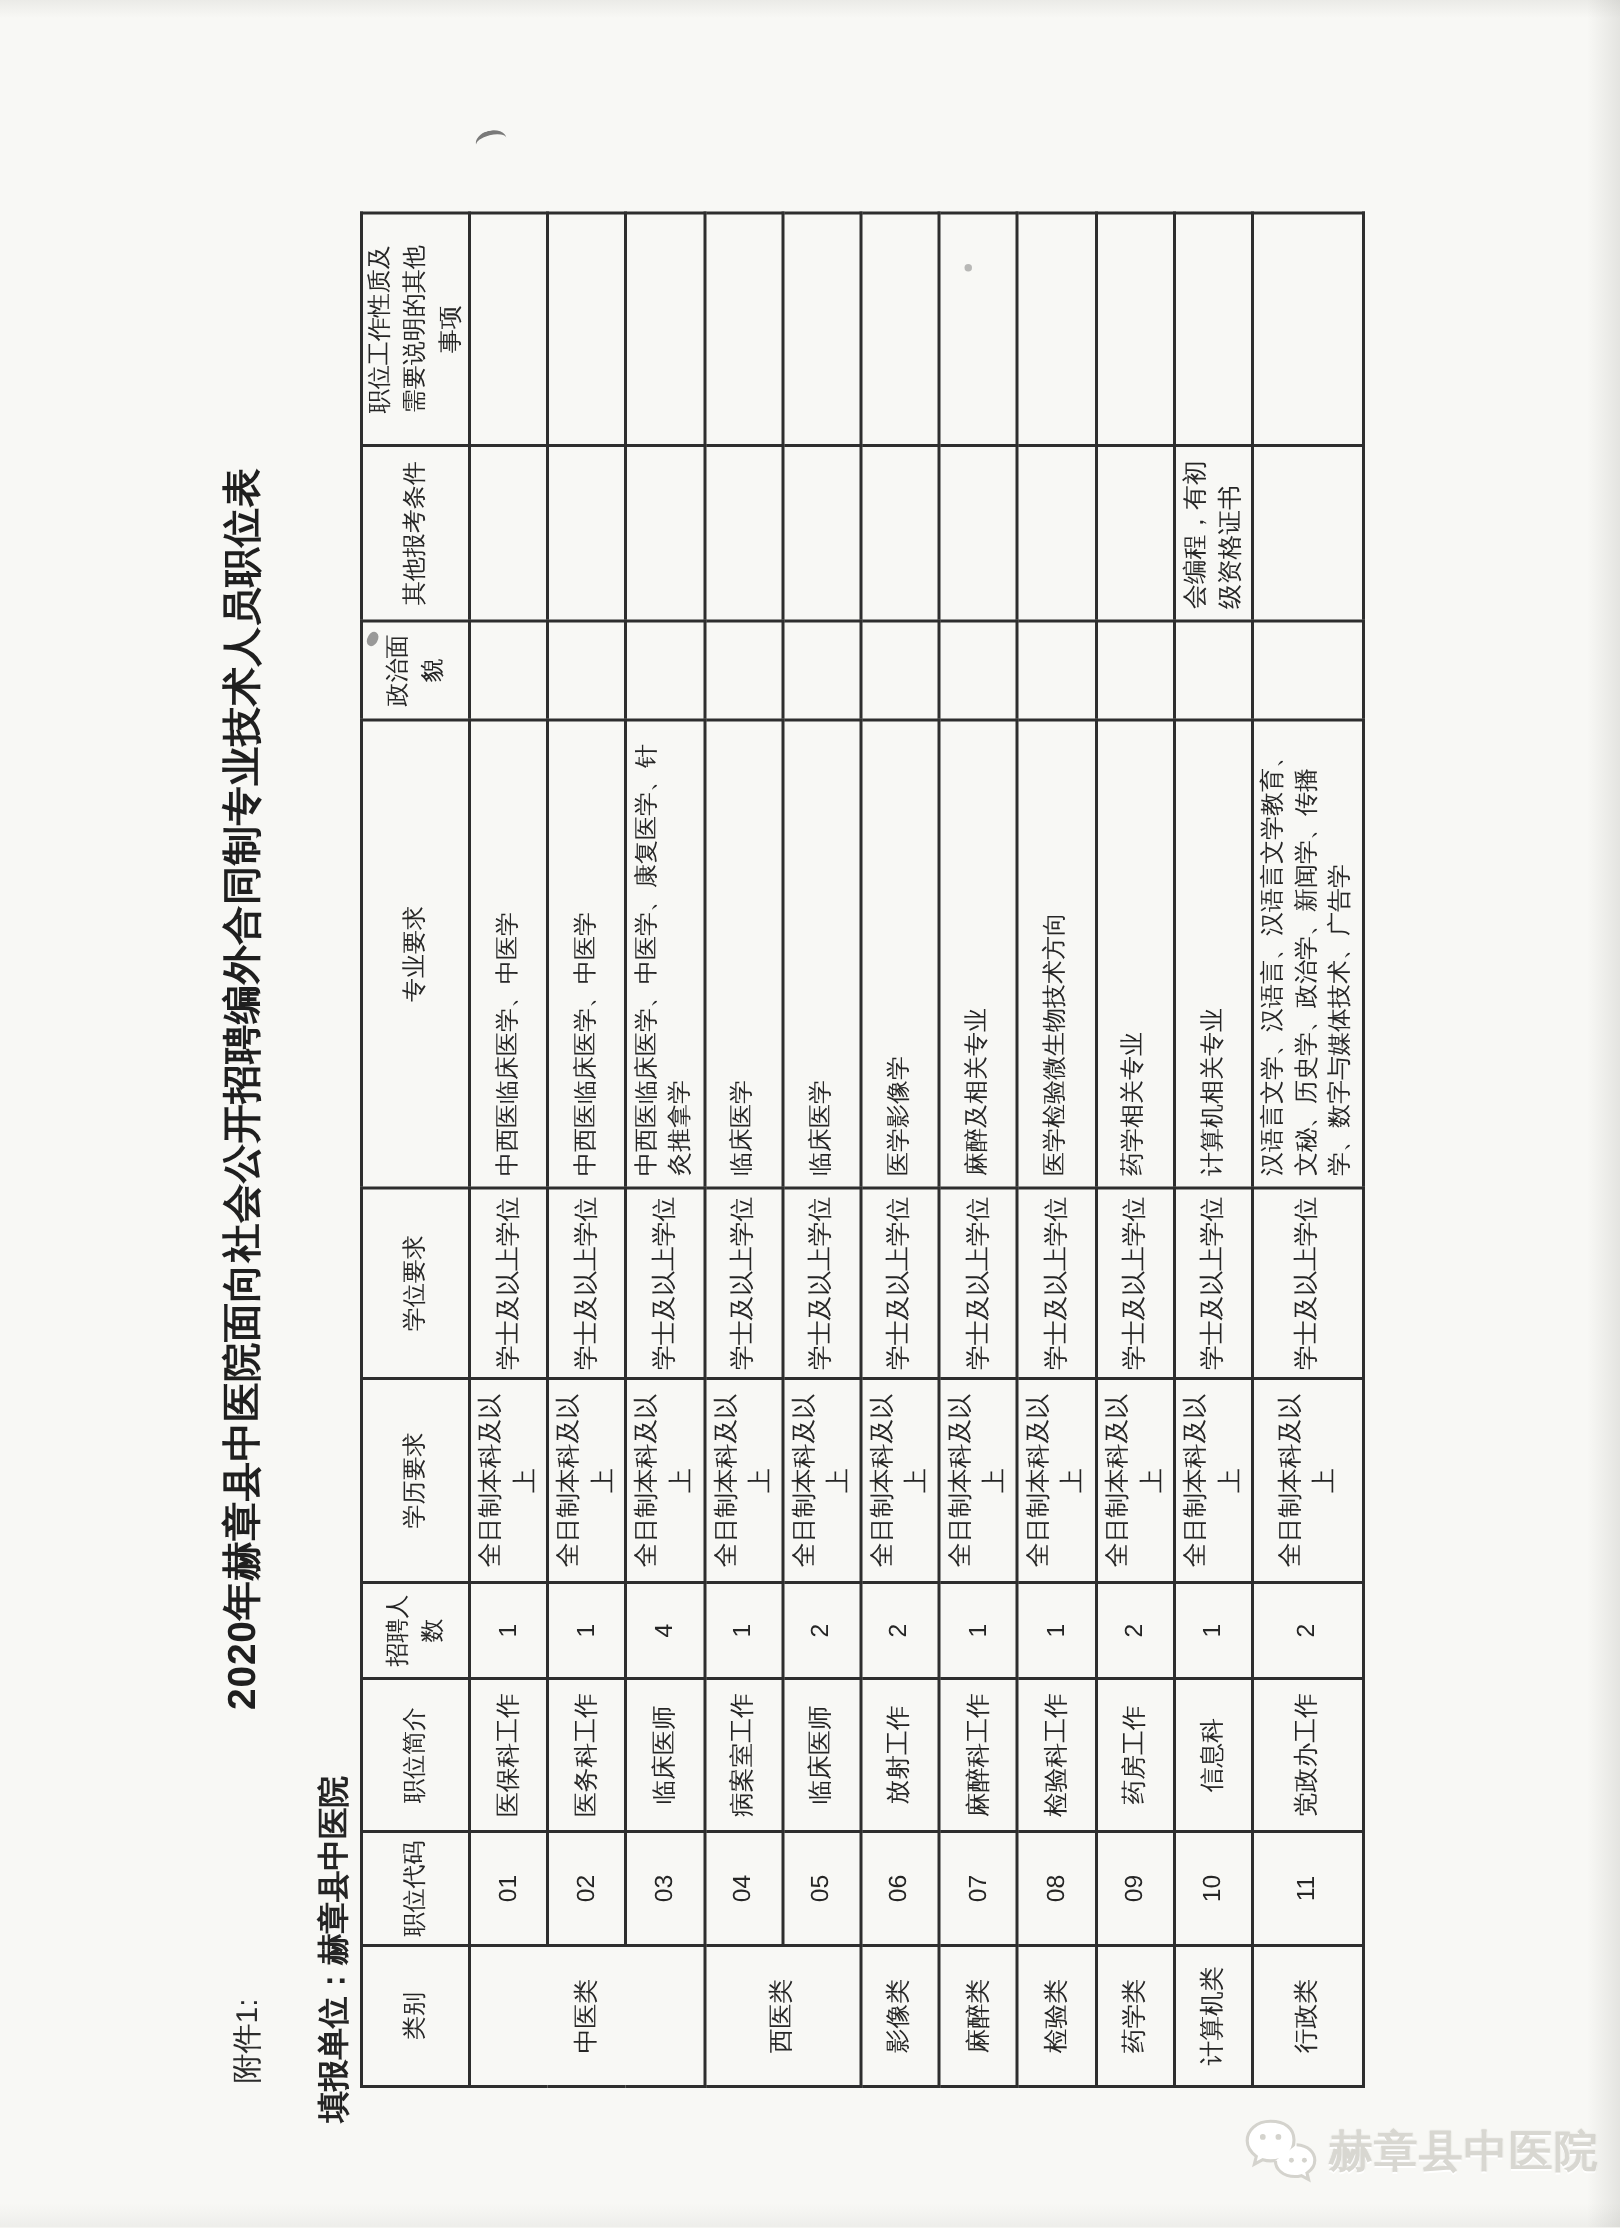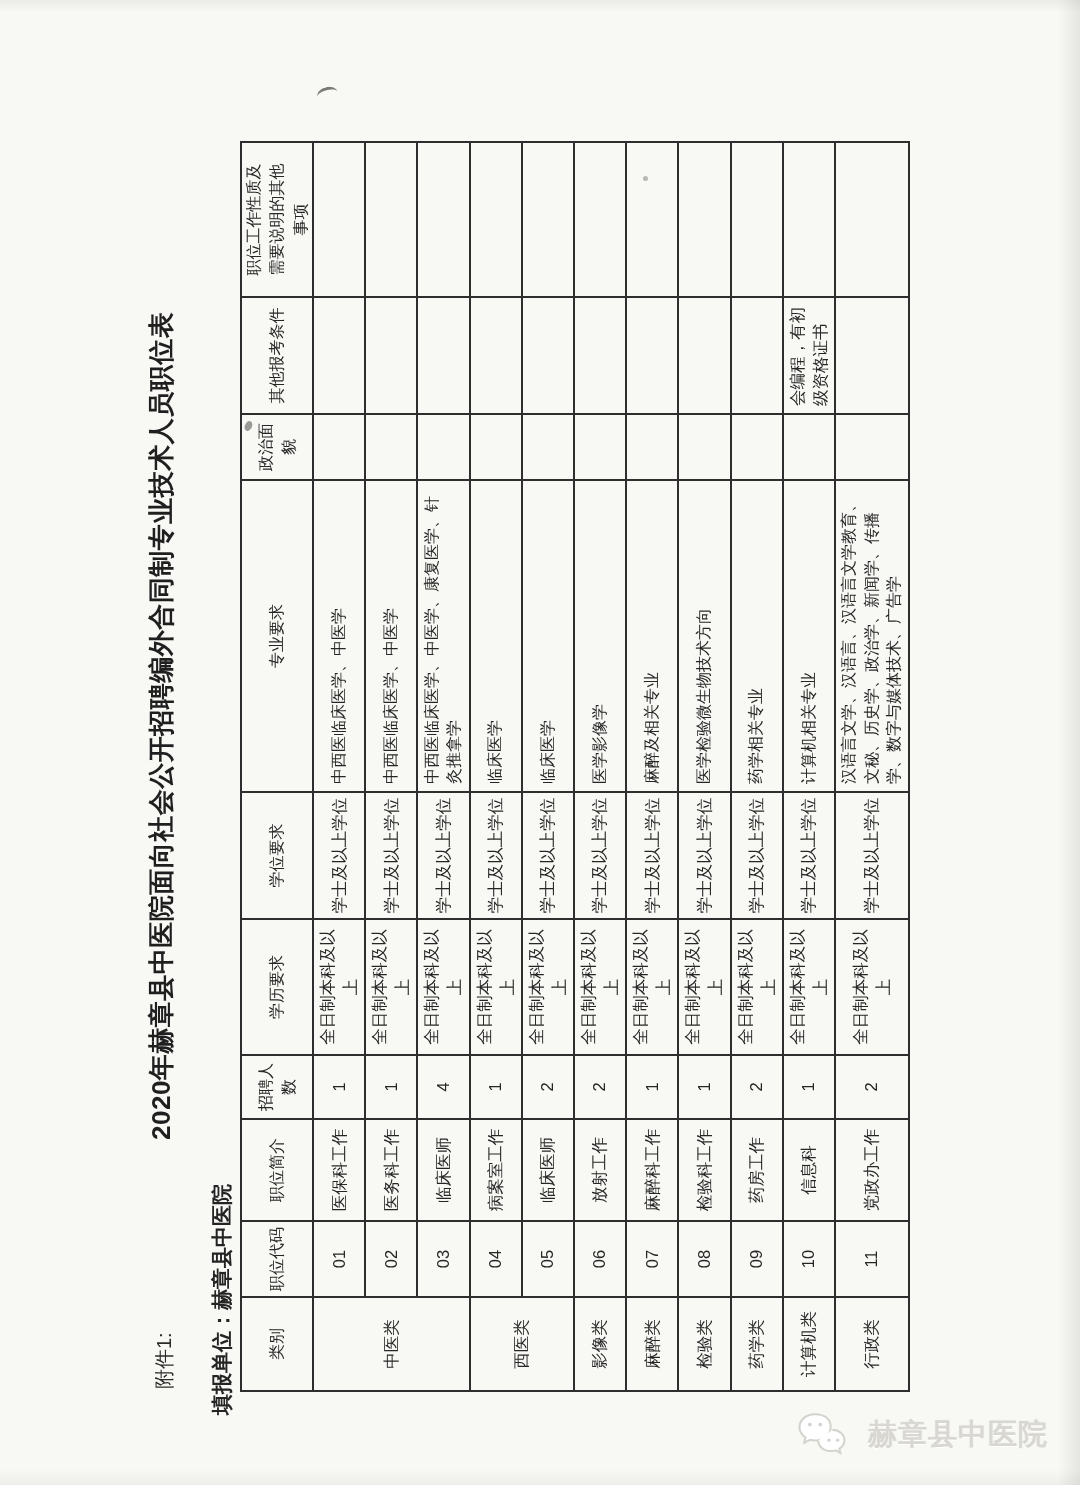--- a/index.html
+++ b/index.html
@@ -25,21 +25,21 @@
     background:transparent;
   }
   table.pos th,table.pos td{
     border:2px solid #2e2e2e;font-weight:400;text-align:center;vertical-align:middle;
     padding:2px 4px;font-size:16.5px;line-height:1.4;color:#262626;word-break:break-all;
   }
   table.pos th{font-size:16px;line-height:1.45;}
   table.pos th.wide-pad{padding:0 14px;}
   table.pos td.left{text-align:left;padding:2px 7px;}
   
-  .wm{position:absolute;left:796px;top:1400px;width:250px;height:70px;display:flex;align-items:center;gap:14px;}
+  .wm{position:absolute;left:828px;top:1400px;width:250px;height:70px;display:flex;align-items:center;}
   .wm-text{font-size:29px;font-weight:700;letter-spacing:1px;color:#d8d7d1;
     text-shadow:0 1px 0 #ffffff, 0 0 1px #cfcec8;white-space:nowrap;}
   .wm-icon{width:52px;height:56px;margin-right:6px;flex:0 0 auto;}
   
   .speck1{position:absolute;left:317px;top:87px;width:21px;height:12px;border-top:3px solid #454545;
     border-radius:50%;transform:rotate(-14deg);opacity:.7;}
   .speck2{position:absolute;left:245px;top:421px;width:7px;height:10px;background:#4a4a4a;
     border-radius:45% 60% 50% 55%;transform:rotate(32deg);opacity:.55;}
   .speck3{position:absolute;left:643px;top:176px;width:5px;height:5px;background:#6a6a6a;border-radius:50%;opacity:.45;}
   .shade-right{position:absolute;right:0;top:0;width:22px;height:100%;

